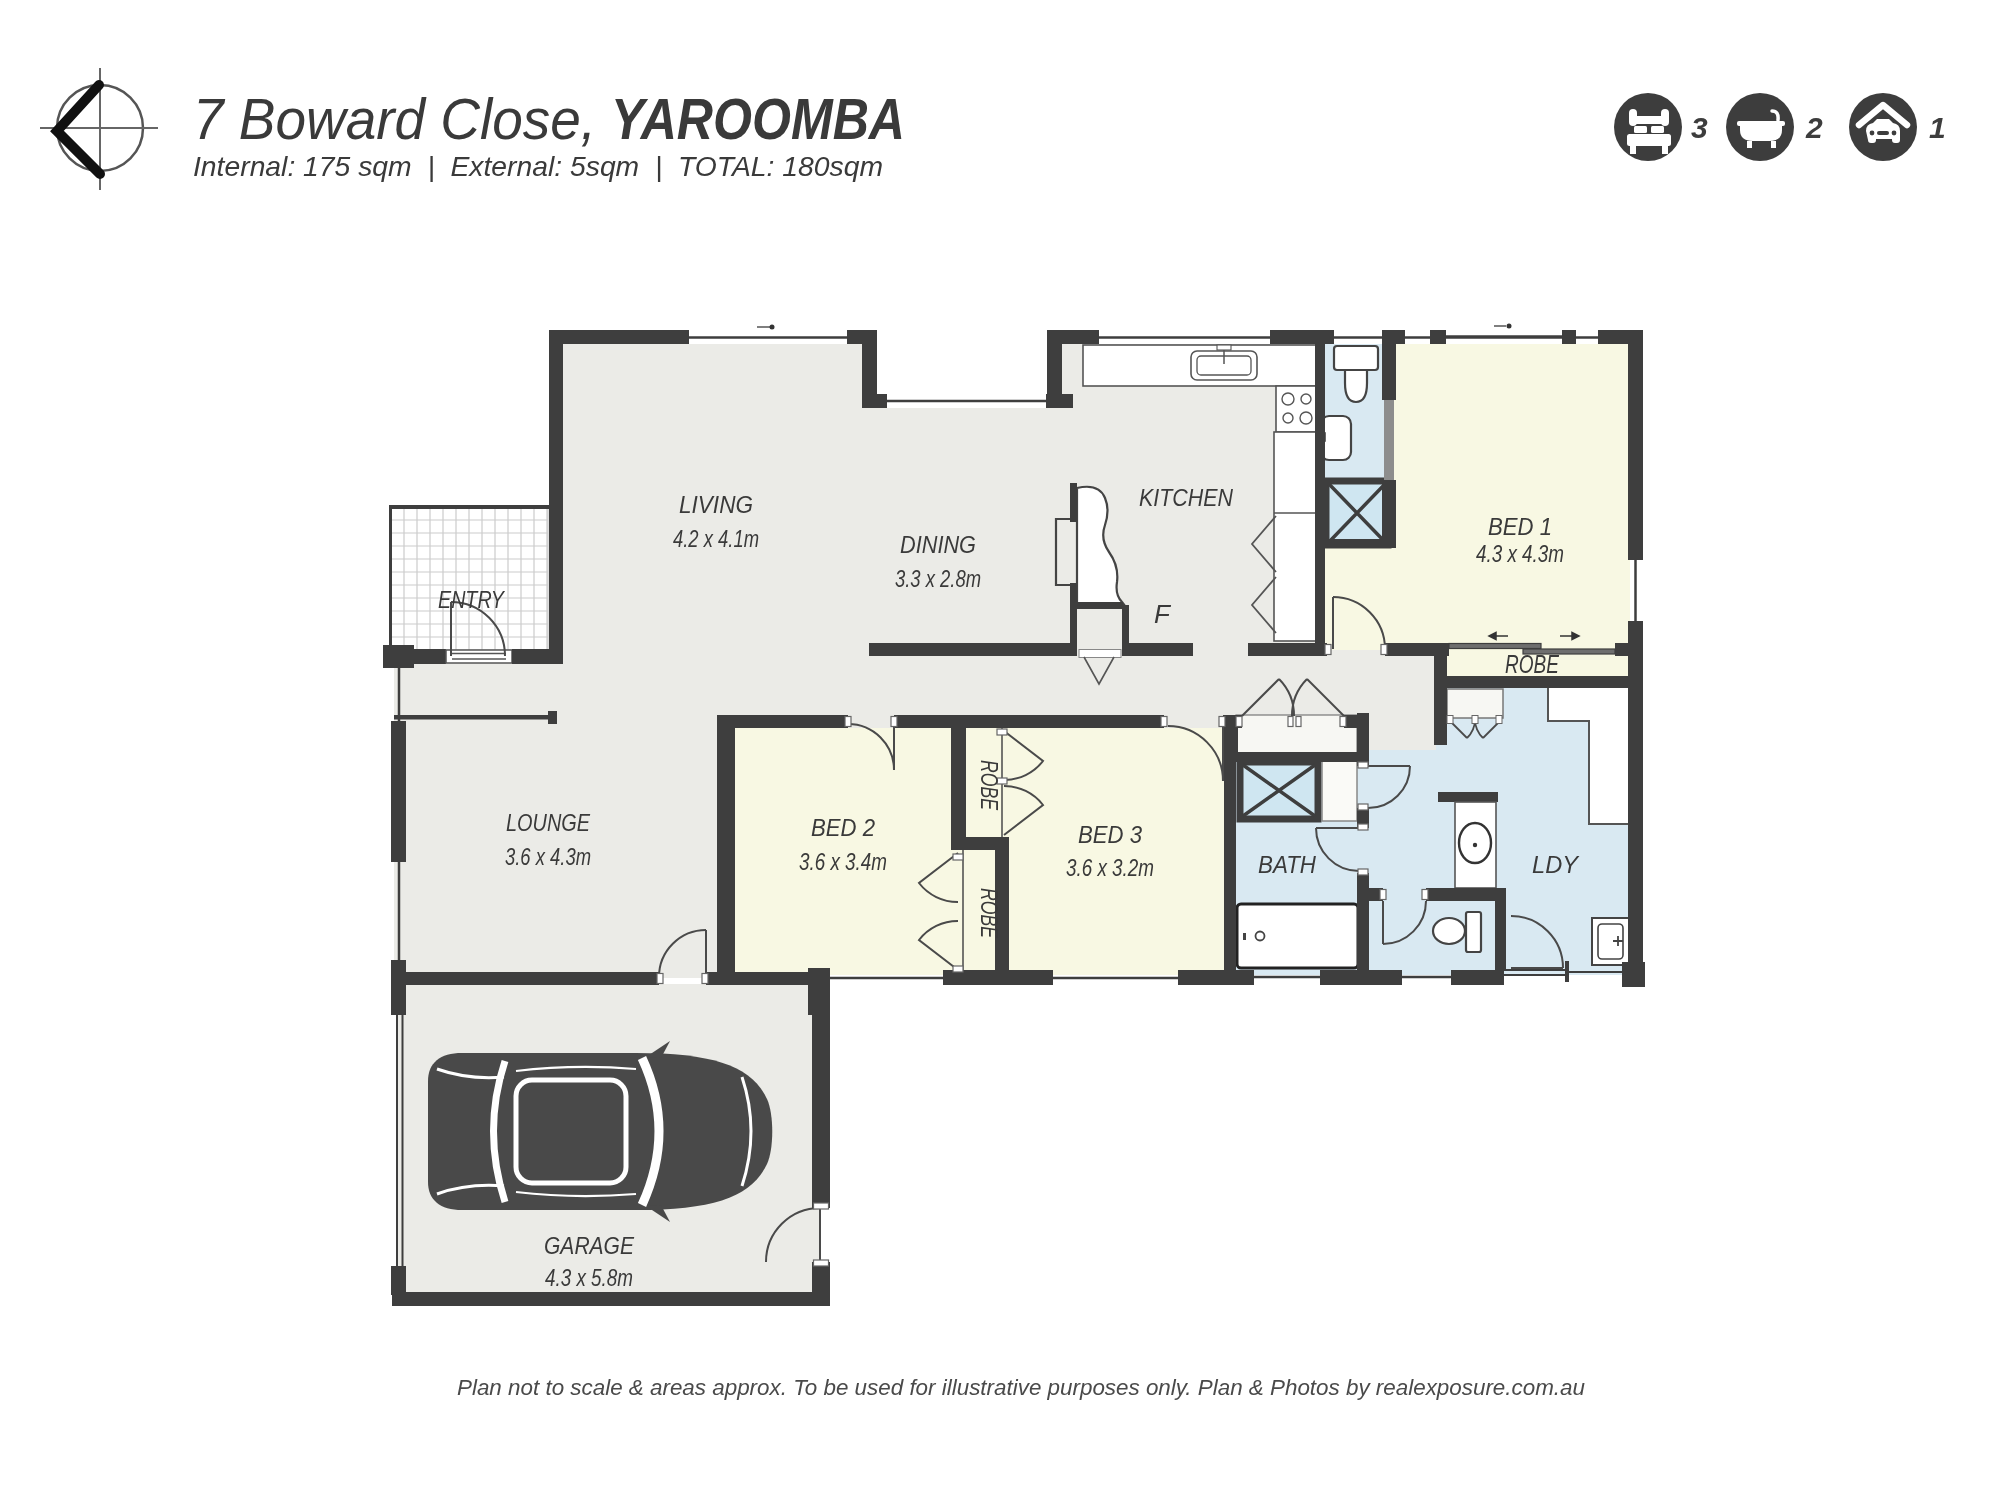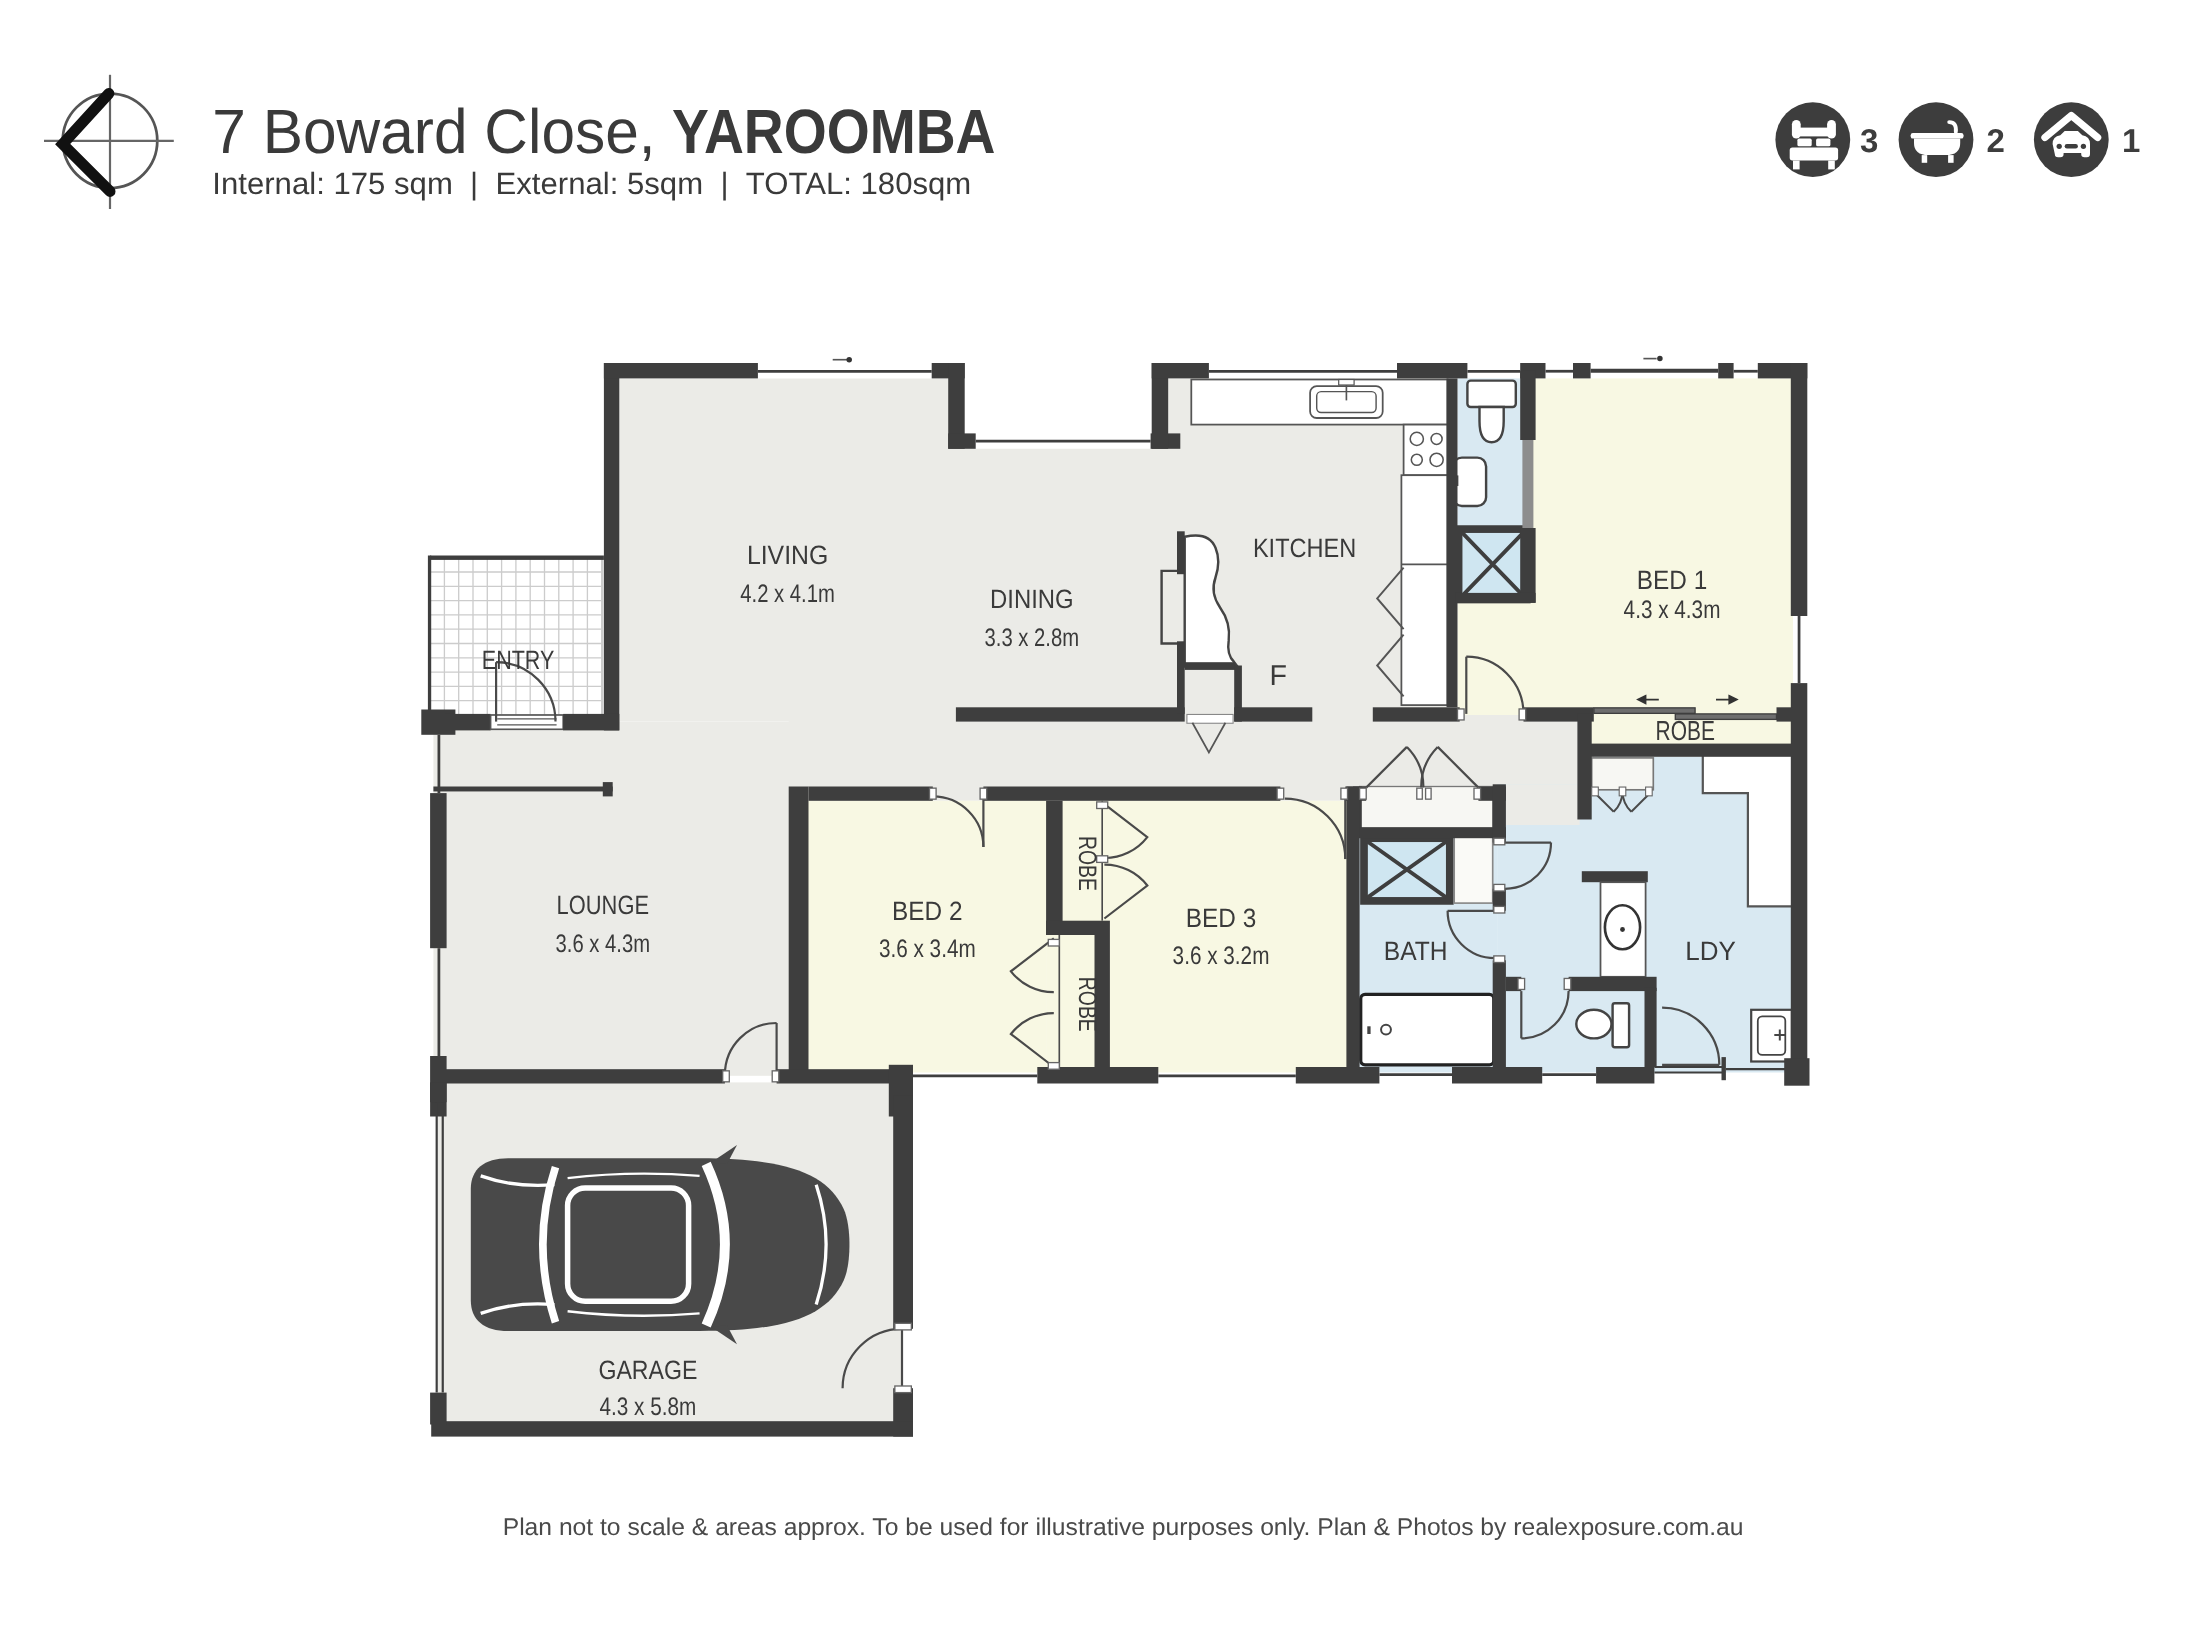--- a/index.html
+++ b/index.html
@@ -1,17 +1,17 @@
 <!DOCTYPE html>
 <html><head>
 <meta charset="utf-8">
 <style>
   html,body{margin:0;padding:0;background:#fff;}
   #page{position:relative;width:2000px;height:1500px;background:#ffffff;overflow:hidden;
-        font-family:"Liberation Sans", sans-serif;}
+        font-family:"Liberation Sans", sans-serif;font-style:italic;}
   svg{position:absolute;left:0;top:0;}
   text{font-family:"Liberation Sans", sans-serif;}
 </style>
 </head>
 <body>
 <div id="page">
 <svg width="2000" height="1500" viewBox="0 0 2000 1500">
 
 <g id="header">
 

